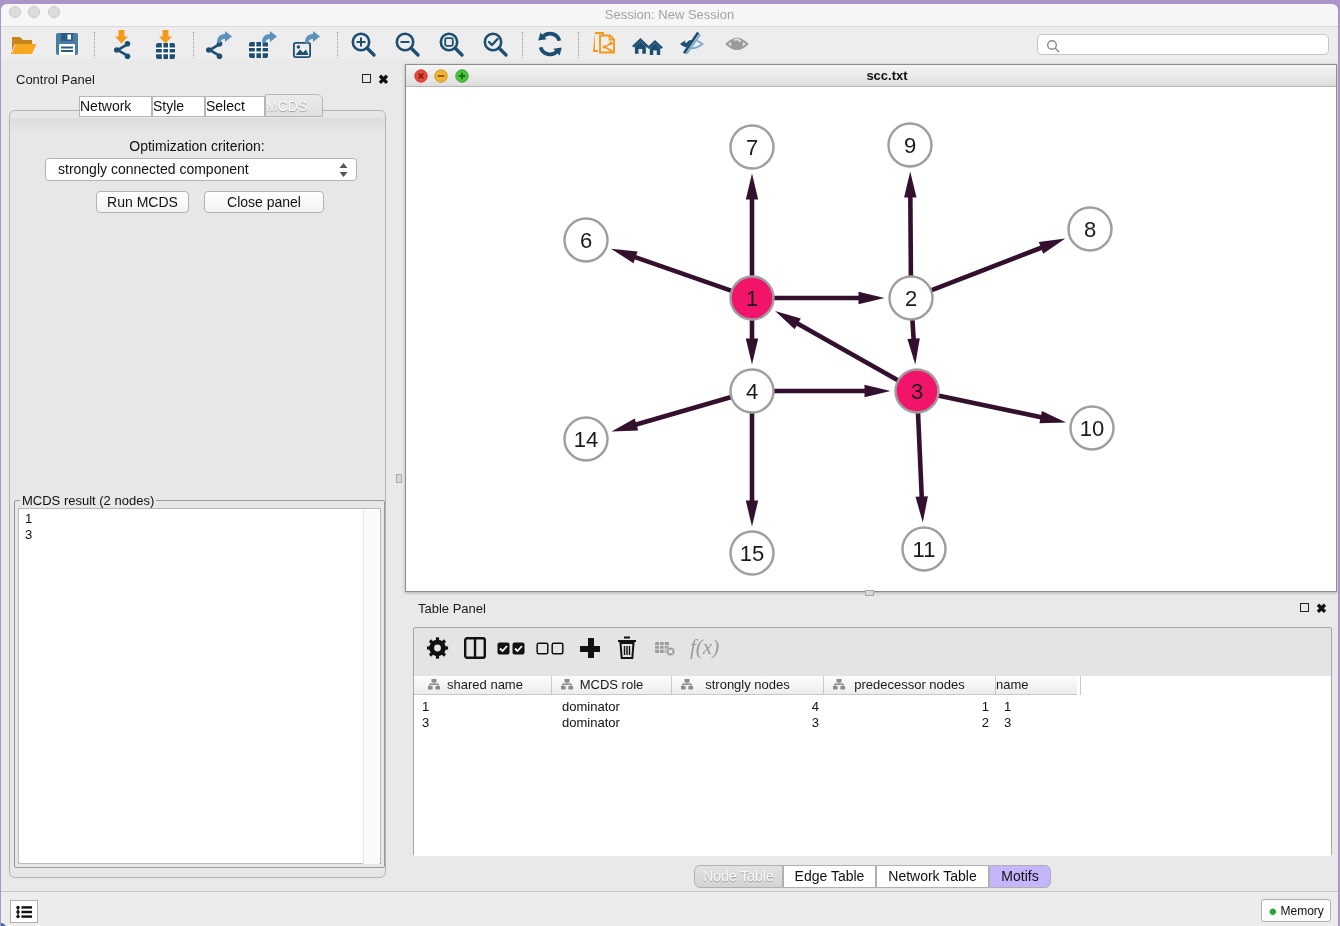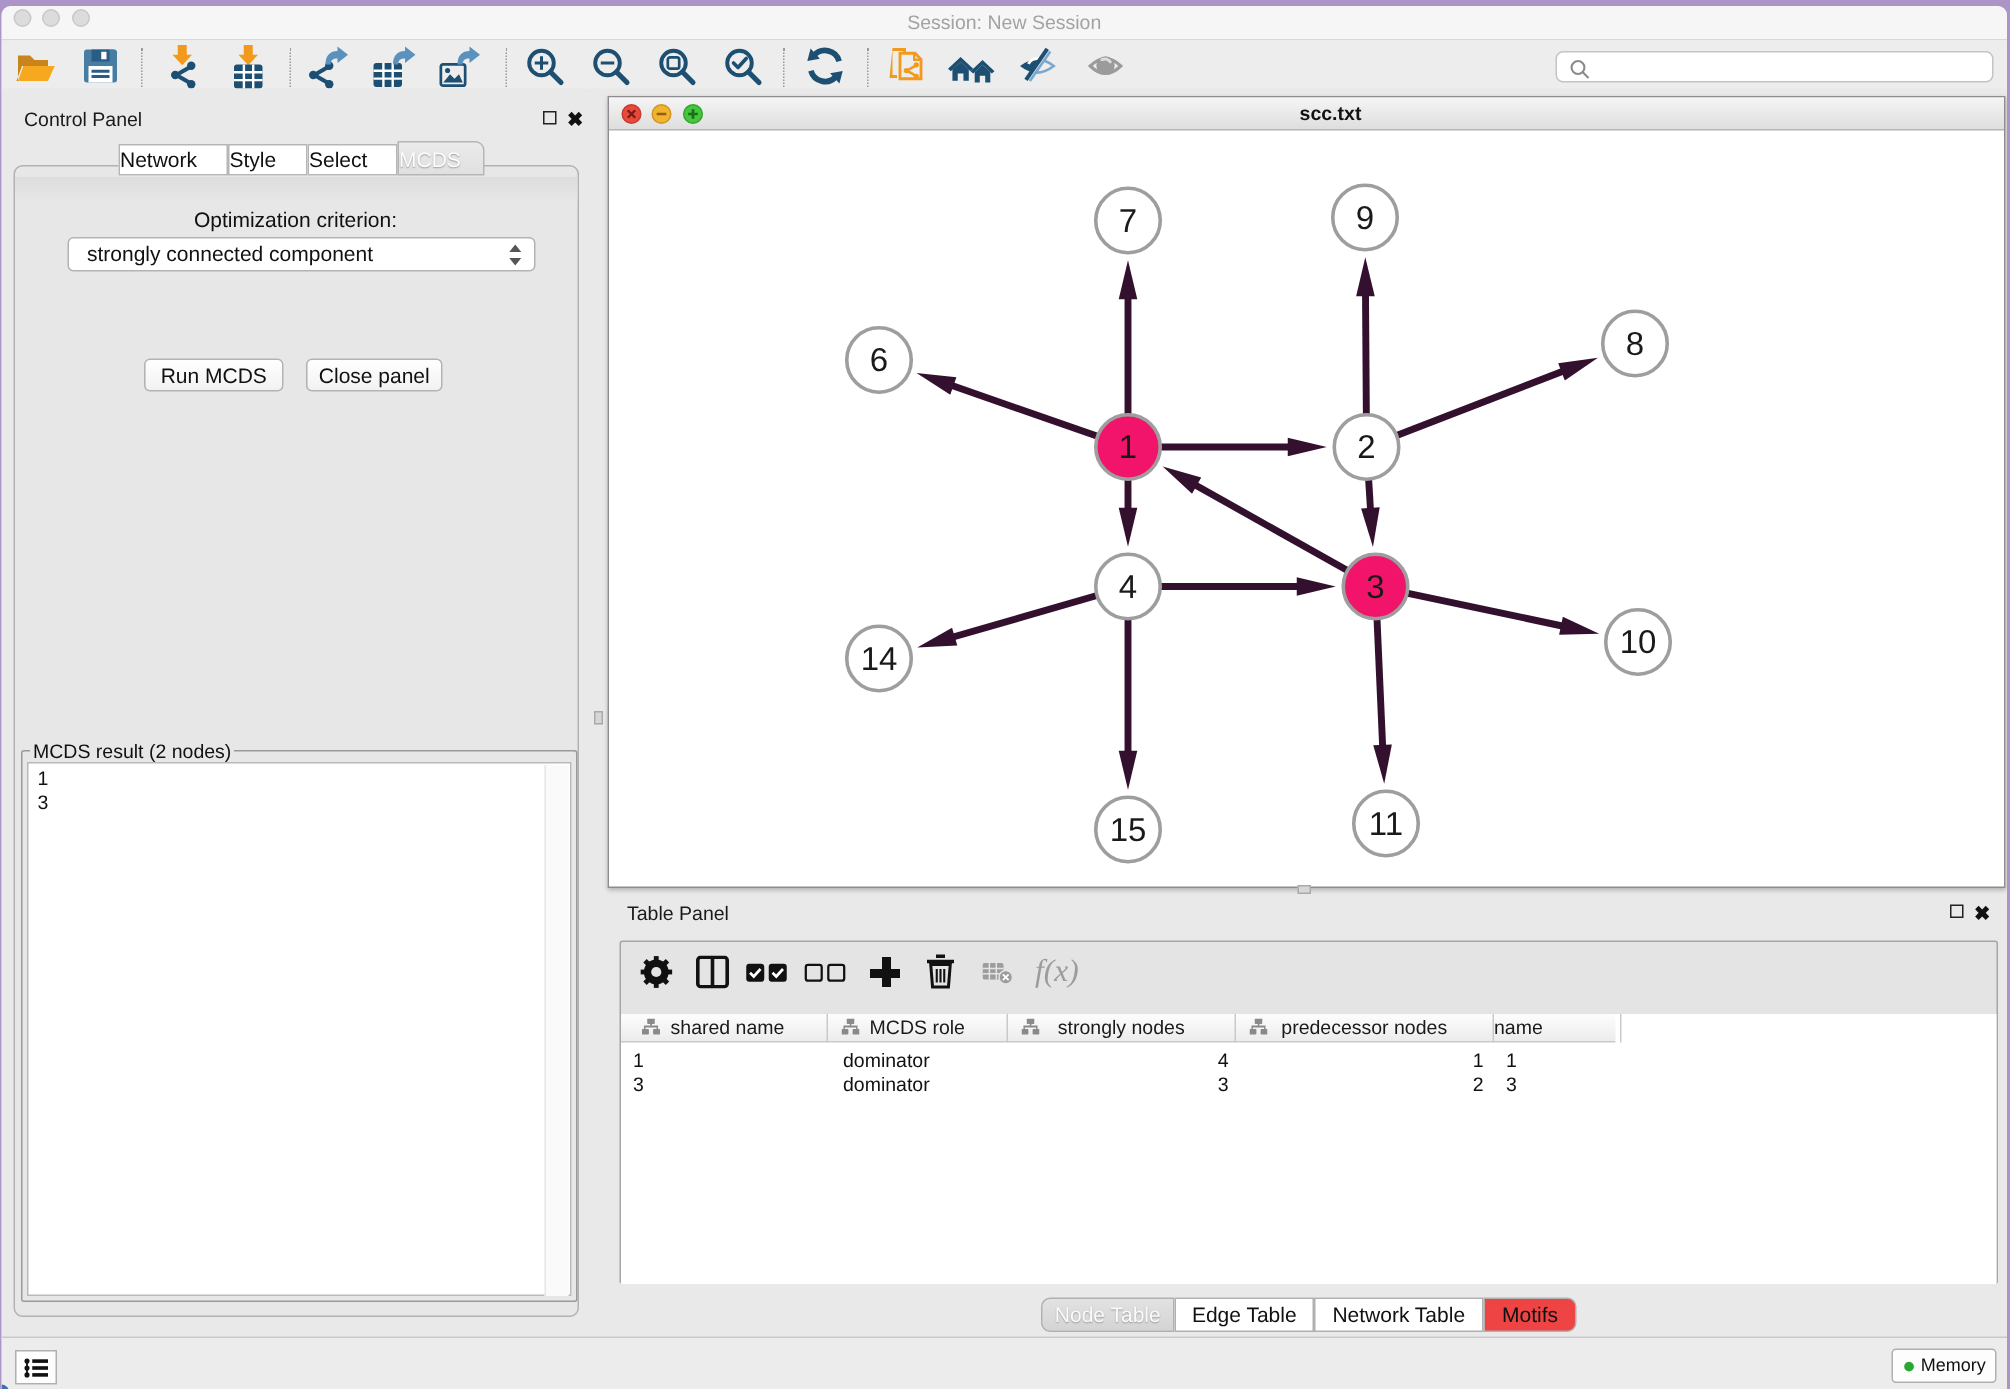--- a/index.html
+++ b/index.html
@@ -21,21 +21,21 @@
 #statusbar{position:absolute;left:0;top:887px;width:1337px;height:35px;background:#ececec;
  border-top:1px solid #c8c8c8;}
 #leftpanel{position:absolute;left:0;top:55px;width:392px;height:834px;background:#e9e9e9;}
 #rightarea{position:absolute;left:392px;top:55px;width:945px;height:834px;background:#e9e9e9;}
 .phead{font-size:13px;color:#1a1a1a;}
 .float-ic{position:absolute;width:9px;height:9px;border:1.5px solid #222;background:transparent;}
 .x-ic{position:absolute;font-size:13px;font-weight:bold;color:#111;line-height:11px;}
 .tab{position:absolute;top:0;height:21px;background:#fff;border:1px solid #b6b6b6;
  font-size:14px;color:#111;text-align:left;line-height:19px;}
 .btn{position:absolute;background:linear-gradient(#ffffff,#f2f2f2);border:1px solid #b3b3b3;
- border-radius:4px;font-size:14px;color:#111;text-align:center;margin-top:48px;}
+ border-radius:4px;font-size:14px;color:#111;text-align:center;}
 </style></head>
 <body>
 <div id="win">
 <div id="titlebar">
  <div class="tl" style="left:8px"></div>
  <div class="tl" style="left:27px"></div>
  <div class="tl" style="left:47px"></div>
  <div id="tbtitle">Session: New Session</div>
 </div>
 <div id="toolbar">
@@ -200,21 +200,21 @@
       <div class="tab" style="left:78px;top:37px;width:73px">Network</div>
       <div class="tab" style="left:151px;top:37px;width:53px">Style</div>
       <div class="tab" style="left:204px;top:37px;width:60px">Select</div>
       <div class="tab" style="left:264px;top:35px;width:58px;height:23px;background:linear-gradient(#ebebeb,#e0e0e0);border-radius:0 6px 0 0;color:#fdfdfd;text-shadow:0 1px 1px #9a9a9a;line-height:22px">MCDS</div>
       <div class="a" style="left:44px;top:99px;width:312px;height:23px;background:#fff;border:1px solid #b3b3b3;border-radius:4px;font-size:14px;color:#111;line-height:21px;padding-left:12px">strongly connected component<svg class="a" style="right:7px;top:3px" width="11" height="16" viewBox="0 0 11 16">
           <path d="M5.5 1 L9.5 6 H1.5 z" fill="#555"></path>
           <path d="M5.5 15 L9.5 10 H1.5 z" fill="#555"></path>
         </svg></div>
       <div class="a" style="left:0;top:79px;width:392px;text-align:center;font-size:14px;color:#111">Optimization criterion:</div>
       <div class="btn" style="left:95px;top:132px;width:93px;height:22px;line-height:20px">Run MCDS</div>
-      <div class="btn" style="left:203px;top:132px;width:91px;height:22px;line-height:20px">Close panel</div>
+      <div class="btn" style="left:203px;top:132px;width:120px;height:22px;line-height:20px">Close panel</div>
       <fieldset class="a" style="left:13px;top:434px;width:371px;height:375px;border:1px solid #9a9a9a;border-radius:2px;padding:0">
         <legend style="font-size:13px;color:#111;margin-left:5px;padding:0 2px">MCDS result (2 nodes)</legend>
         <div class="a" style="left:3px;top:0px;width:363px;height:356px;background:#fff;border:1px solid #b9b9b9;font-size:13px;color:#111;">
           <div style="padding:2px 0 0 6px;line-height:16px">1<br>3</div>
           <div class="a" style="right:1px;top:1px;width:16px;height:354px;background:#fafafa;border-left:1px solid #e6e6e6;"></div>
         </div>
       </fieldset>
     </div>
 <div id="rightarea">
       <div class="a" style="left:12px;top:5px;width:932px;height:528px;background:#fff;border:1px solid #8d8d8d;box-shadow:0 1px 3px rgba(0,0,0,.25)">
@@ -413,21 +413,21 @@
           <div class="a" style="left:8px;top:39px;font-size:13px;color:#111">3</div>
           <div class="a" style="left:148px;top:39px;font-size:13px;color:#111">dominator</div>
           <div class="a" style="left:258px;top:39px;width:147px;text-align:right;font-size:13px;color:#111">3</div>
           <div class="a" style="left:410px;top:39px;width:165px;text-align:right;font-size:13px;color:#111">2</div>
           <div class="a" style="left:590px;top:39px;font-size:13px;color:#111">3</div>
         </div>
       </div>
       <div class="a" style="left:301px;top:806px;width:89px;height:23px;border-radius:6px 0 0 6px;background:linear-gradient(#e2e2e2,#d4d4d4);border:1px solid #b0b0b0;color:#fafafa;text-shadow:0 1px 1px #999;font-size:14px;text-align:center;line-height:21px">Node Table</div>
       <div class="a" style="left:390px;top:806px;width:93px;height:23px;background:#fff;border:1px solid #b0b0b0;color:#111;font-size:14px;text-align:center;line-height:21px">Edge Table</div>
       <div class="a" style="left:483px;top:806px;width:113px;height:23px;background:#fff;border:1px solid #b0b0b0;color:#111;font-size:14px;text-align:center;line-height:21px">Network Table</div>
-      <div class="a" style="left:596px;top:806px;width:62px;height:23px;border-radius:0 6px 6px 0;background:#ef4444;border:1px solid #b0b0b0;color:#111;font-size:14px;text-align:center;line-height:21px">Motifs</div>
+      <div class="a" style="left:596px;top:806px;width:62px;height:23px;border-radius:0 6px 6px 0;background:#c4b5fd;border:1px solid #b0b0b0;color:#111;font-size:14px;text-align:center;line-height:21px">Motifs</div>
     </div>
     <div id="statusbar">
       <div class="a" style="left:9px;top:8px;width:28px;height:23px;background:#fdfdfd;border:1px solid #b0b0b0;">
         <svg class="a" style="left:5px;top:4px" width="16" height="14" viewBox="0 0 16 14">
           <g fill="#111">
             <circle cx="2" cy="2.4" r="1.7"></circle>
             <circle cx="2" cy="7" r="1.7"></circle>
             <circle cx="2" cy="11.6" r="1.7"></circle>
             <rect x="1.4" y="2.4" width="1.2" height="9.2"></rect>
             <rect x="5.5" y="1.2" width="10.5" height="2.4"></rect>

